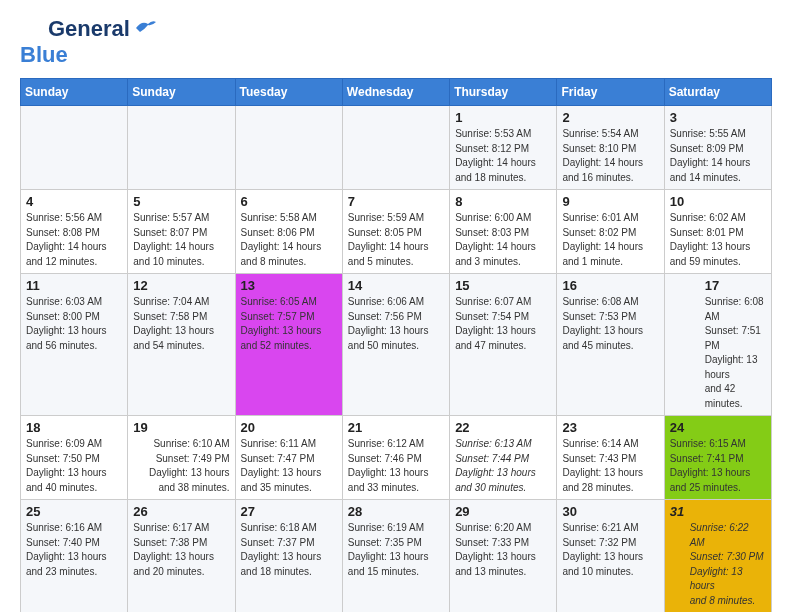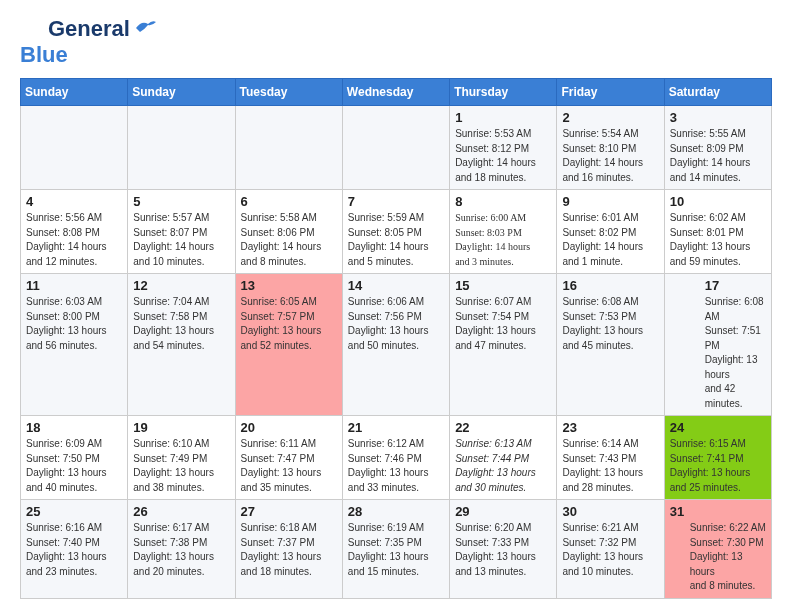--- a/index.html
+++ b/index.html
@@ -159,21 +159,21 @@
         </td>
         <td style="background: rgb(255, 255, 255);">
           <div class="day-number">7</div>
           <div class="day-info" style="white-space: pre-line;">Sunrise: 5:59 AM
 Sunset: 8:05 PM
 Daylight: 14 hours
 and 5 minutes.</div>
         </td>
         <td style="background: rgb(255, 255, 255);">
           <div class="day-number">8</div>
-          <div class="day-info" style="white-space: pre-line; font-family: Liberation Serif, serif;">Sunrise: 6:00 AM
+          <div class="day-info" style="white-space: pre-line;">Sunrise: 6:00 AM
 Sunset: 8:03 PM
 Daylight: 14 hours
 and 3 minutes.</div>
         </td>
         <td style="background: rgb(255, 255, 255);">
           <div class="day-number">9</div>
           <div class="day-info" style="white-space: pre-line;">Sunrise: 6:01 AM
 Sunset: 8:02 PM
 Daylight: 14 hours
 and 1 minute.</div>
@@ -194,21 +194,21 @@
 Daylight: 13 hours
 and 56 minutes.</div>
         </td>
         <td style="background: rgb(245, 247, 250);">
           <div class="day-number">12</div>
           <div class="day-info" style="white-space: pre-line;">Sunrise: 7:04 AM
 Sunset: 7:58 PM
 Daylight: 13 hours
 and 54 minutes.</div>
         </td>
-        <td style="background: #fca5a5;">
+        <td style="background: #d946ef;">
           <div class="day-number">13</div>
           <div class="day-info" style="white-space: pre-line;">Sunrise: 6:05 AM
 Sunset: 7:57 PM
 Daylight: 13 hours
 and 52 minutes.</div>
         </td>
         <td style="background: rgb(245, 247, 250);">
           <div class="day-number">14</div>
           <div class="day-info" style="white-space: pre-line;">Sunrise: 6:06 AM
 Sunset: 7:56 PM
@@ -240,21 +240,21 @@
       <tr>
         <td style="background: rgb(255, 255, 255);">
           <div class="day-number">18</div>
           <div class="day-info" style="white-space: pre-line;">Sunrise: 6:09 AM
 Sunset: 7:50 PM
 Daylight: 13 hours
 and 40 minutes.</div>
         </td>
         <td style="background: rgb(255, 255, 255);">
           <div class="day-number">19</div>
-          <div class="day-info" style="white-space: pre-line;">Sunrise: 6:10 AM
+          <div class="day-info" style="white-space: pre-line; text-align: right;">Sunrise: 6:10 AM
 Sunset: 7:49 PM
 Daylight: 13 hours
 and 38 minutes.</div>
         </td>
         <td style="background: rgb(255, 255, 255);">
           <div class="day-number">20</div>
           <div class="day-info" style="white-space: pre-line;">Sunrise: 6:11 AM
 Sunset: 7:47 PM
 Daylight: 13 hours
 and 35 minutes.</div>
@@ -324,21 +324,21 @@
 Daylight: 13 hours
 and 13 minutes.</div>
         </td>
         <td style="background: rgb(245, 247, 250);">
           <div class="day-number">30</div>
           <div class="day-info" style="white-space: pre-line;">Sunrise: 6:21 AM
 Sunset: 7:32 PM
 Daylight: 13 hours
 and 10 minutes.</div>
         </td>
-        <td style="background: #fca5a5;">
+        <td style="background: #eab308; font-style: italic;">
           <div class="day-number">31</div>
           <div class="day-info" style="white-space: pre-line; margin-left: 20px;">Sunrise: 6:22 AM
 Sunset: 7:30 PM
 Daylight: 13 hours
 and 8 minutes.</div>
         </td>
       </tr>
     </tbody>
 </table>
 

